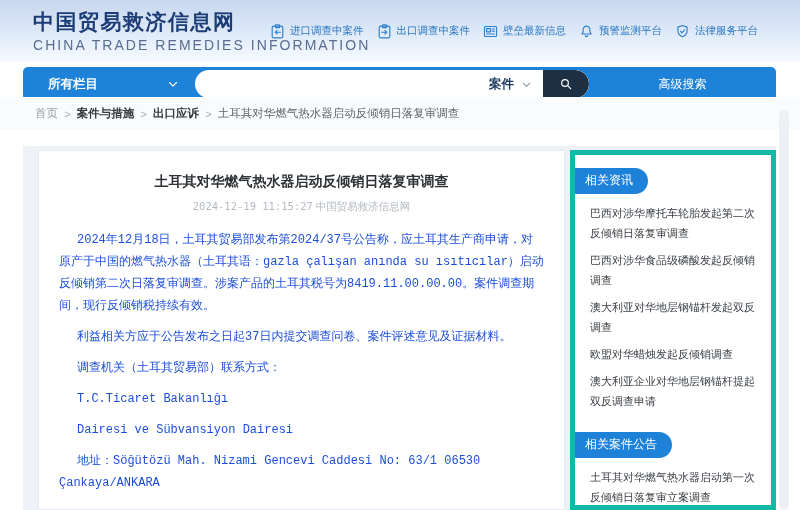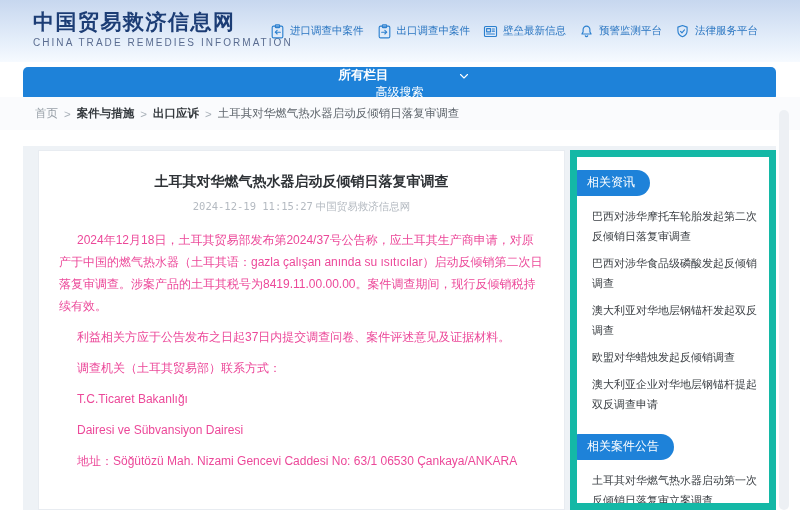--- a/index.html
+++ b/index.html
@@ -10,36 +10,36 @@
   }
   .page { position:relative; width:800px; height:510px; overflow:hidden; }
 
   
   .top-header {
     position:absolute; left:0; top:0; width:800px; height:62px;
     background:linear-gradient(180deg,#c7d7ef 0%,#e7f0fb 70%,#f6faff 100%);
   }
   .logo { position:absolute; left:33px; top:10px; cursor:pointer; }
   .logo-title { font-size:21px; font-weight:700; color:#1c3d75; letter-spacing:1.5px; line-height:24px; }
-  .logo-sub { font-size:10px; color:#5a6c90; letter-spacing:2.05px; margin-top:3px; }
+  .logo-sub { font-size:14px; color:#5a6c90; letter-spacing:2.05px; margin-top:3px; }
 
   .top-nav { position:absolute; top:0; right:42px; height:62px; display:flex; align-items:center; gap:12px; }
   .nav-item { display:flex; align-items:center; gap:4px; color:#2c77c2; font-size:10.5px; cursor:pointer; white-space:nowrap; }
   .nav-item svg { width:17px; height:17px; stroke:#2c80cf; fill:none; stroke-width:1.6; stroke-linecap:round; stroke-linejoin:round; }
 
   
   .search-bar {
     position:absolute; left:23px; top:67px; width:753px; height:34px;
-    background:#1e82d9; border-radius:5px; display:flex; align-items:center;flex-direction:column;
+    background:#1e82d9; border-radius:5px; display:flex; align-items:center;
   }
   .category { width:172px; display:flex; align-items:center; padding-left:25px; color:#fff; font-size:12.5px; font-weight:700; cursor:pointer; }
   .category svg { width:12px; height:12px; margin-left:auto; margin-right:16px; stroke:#fff; fill:none; stroke-width:2.2; stroke-linecap:round; stroke-linejoin:round; }
   .search-pill { width:394px; height:28px; background:#fff; border-radius:14px; display:flex; align-items:center; overflow:hidden; }
   .search-input { flex:1; border:none; outline:none; height:100%; padding:0 10px 0 14px; font-size:12px; background:transparent; color:#333; }
-  .scope { display:flex; align-items:center; gap:7px; color:#1c3a5e; font-weight:700; font-size:12.5px; padding-right:11px; cursor:pointer;font-style:italic; }
+  .scope { display:flex; align-items:center; gap:7px; color:#1c3a5e; font-weight:700; font-size:12.5px; padding-right:11px; cursor:pointer; }
   .scope svg { width:11px; height:11px; stroke:#7d93a8; fill:none; stroke-width:2.2; stroke-linecap:round; stroke-linejoin:round; }
   .search-btn { width:46px; height:28px; background:#1d2f42; border:none; border-radius:0 14px 14px 0; display:flex; align-items:center; justify-content:center; cursor:pointer; flex:none; }
   .search-btn svg { width:16px; height:16px; stroke:#fff; fill:none; stroke-width:1.8; stroke-linecap:round; }
   .advanced { flex:1; text-align:center; color:#fff; font-size:12px; cursor:pointer; }
 
   
   .breadcrumb-bar {
     position:absolute; left:0; top:97px; width:800px; height:33px;
     background:#fafbfd; display:flex; align-items:center; padding-left:35px; font-size:11.5px;
   }
@@ -52,28 +52,28 @@
   .content-bg { position:absolute; left:23px; top:146px; width:753px; height:364px; background:#eef2f6; }
 
   .article-panel {
     position:absolute; left:38px; top:150px; width:527px; height:360px;
     background:#fff; border:1px solid #e8ecf1; padding:14px 20px 0; overflow:hidden;
   }
   .article-title { text-align:center; font-size:14px; font-weight:700; color:#2e3236; line-height:20px; margin:6px 0 9px; }
   .article-meta { text-align:center; font-size:10.5px; color:#b4bac1; margin-bottom:15px; }
   .article-meta .t { font-family:"DejaVu Sans Mono", monospace; }
   .article-body p {
-    font-size:12px; color:#ec4899; line-height:22px; margin:0 0 9px; text-indent:1.5em;
-    font-family:Liberation Sans, sans-serif;
+    font-size:12px; color:#1d4ed8; line-height:22px; margin:0 0 9px; text-indent:1.5em;
+    font-family:Liberation Mono, monospace;
   }
 
   
   .sidebar-panel {
     position:absolute; left:570px; top:150px; width:206px; height:360px;
-    background:#fff; border:7px solid #14b8a6; overflow:hidden;
+    background:#fff; border:5px solid #14b8a6; overflow:hidden;font-family:Liberation Mono, monospace;
   }
   .side-pill {
     display:inline-block; background:#1e82d9; color:#fff; font-size:12px;
     padding:4px 15px 5px 11px; border-radius:2px 13px 13px 2px; margin:13px 0 0 -1px;
   }
   .side-list { list-style:none; margin:0; padding:10px 7px 0 15px; }
   .side-list li { margin-bottom:7px; }
   .side-list a { font-size:11px; color:#3c4045; line-height:20px; text-decoration:none; cursor:pointer; display:block; }
 
   .scroll-track { position:absolute; left:779px; top:110px; width:10px; height:400px; background:#edf0f4; border-radius:5px; }

